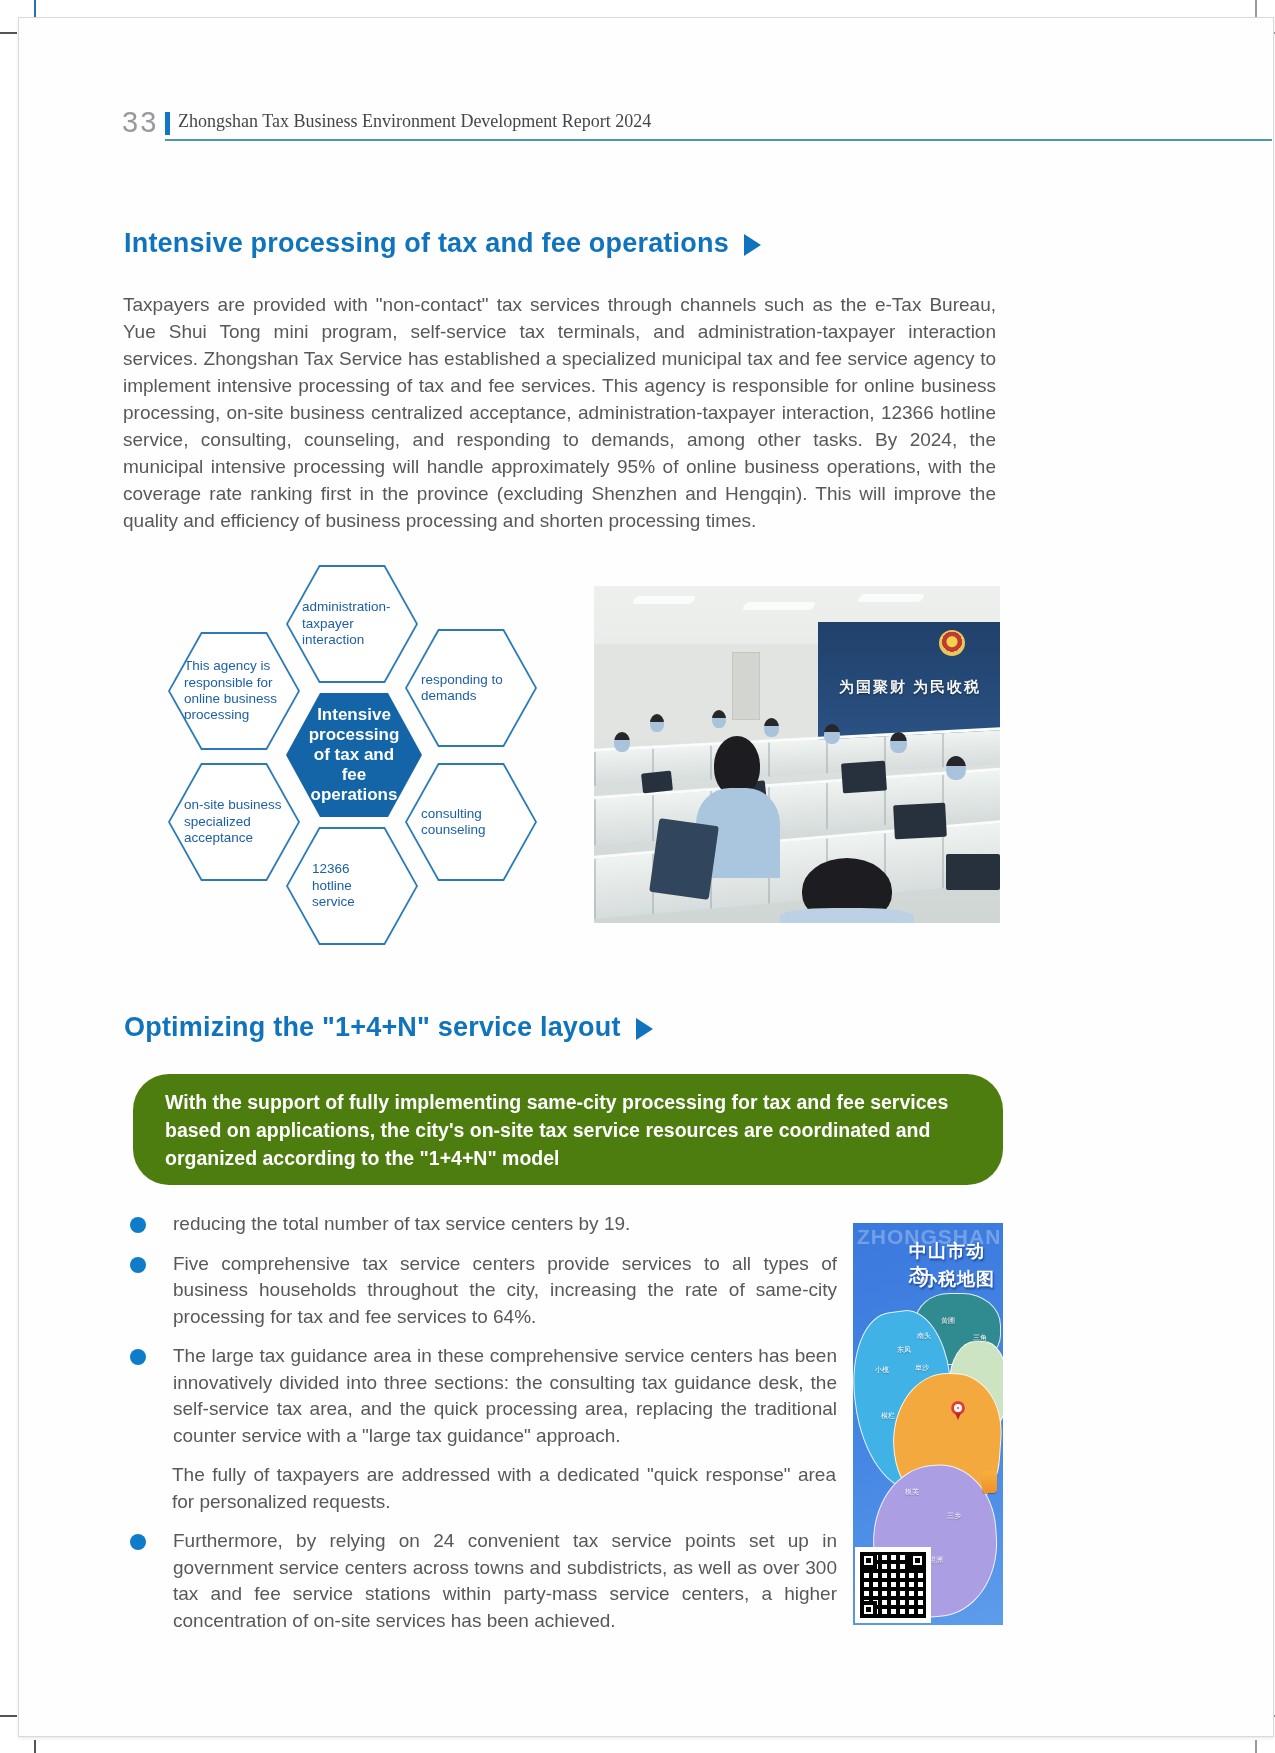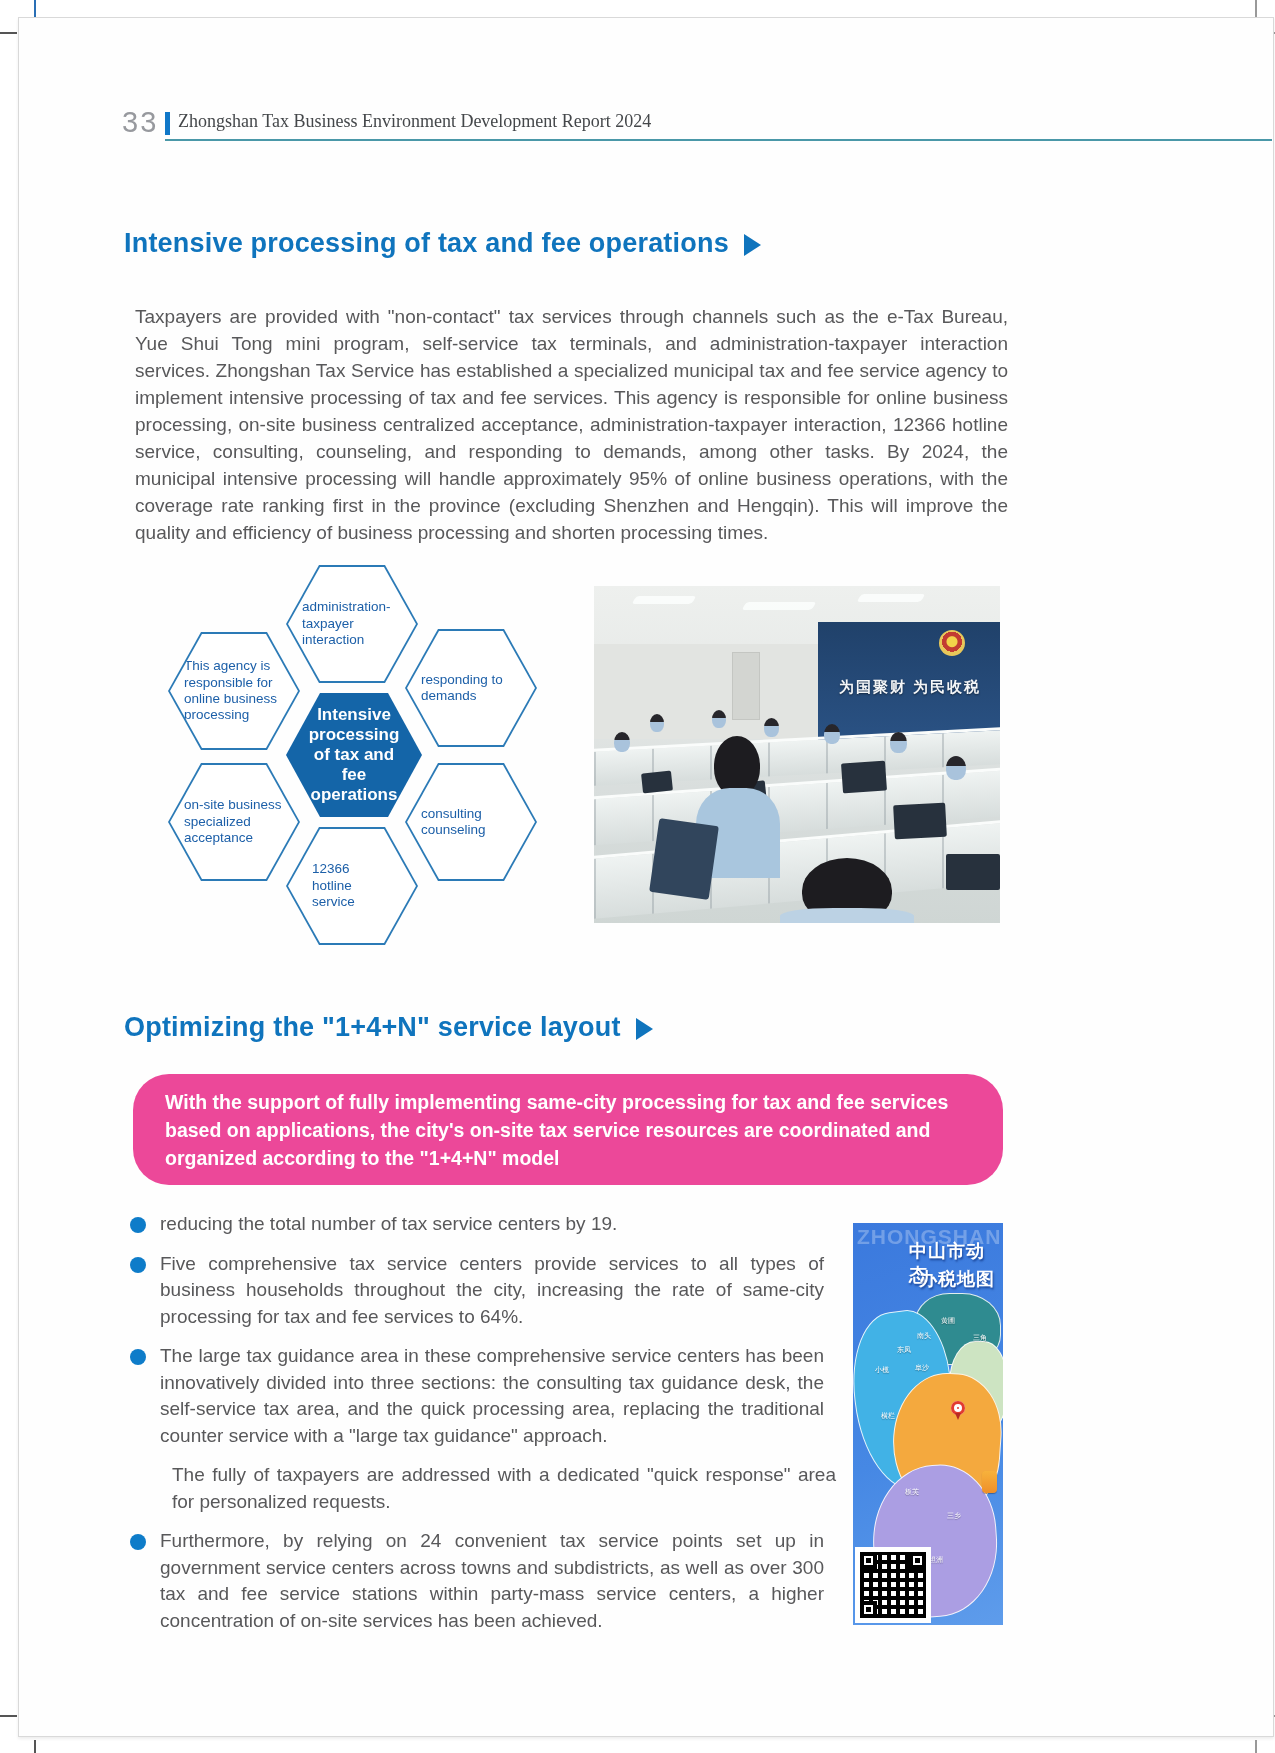--- a/index.html
+++ b/index.html
@@ -21,21 +21,21 @@
   .hline{position:absolute;left:165px;top:139px;width:1107px;height:2px;background:#4a98a8;}
 
   
   .sec-h{position:absolute;display:flex;align-items:center;gap:15px;
          font-size:27px;font-weight:bold;color:#0f74bd;letter-spacing:.2px;}
   .tri{width:0;height:0;border-left:17px solid #0f74bd;border-top:11px solid transparent;
        border-bottom:11px solid transparent;margin-top:3px;}
 
   
   .para1{position:absolute;left:123px;top:291px;width:873px;font-size:19px;line-height:27px;
-         color:#58585a;text-align:justify;margin:12px;}
+         color:#58585a;text-align:justify;margin:0;}
 
   
   .hex{position:absolute;width:132px;height:118px;}
   .hx,.hxi{clip-path:polygon(25% 0,75% 0,100% 50%,75% 100%,25% 100%,0 50%);}
   .hx{position:absolute;inset:0;background:#2b7ab6;}
   .hxi{position:absolute;inset:2px;background:#ffffff;display:flex;align-items:center;
        justify-content:center;text-align:left;color:#1c5fa8;font-size:13.5px;line-height:1.22;
        padding:0 14px;box-sizing:border-box;}
   .hex-center{position:absolute;left:286px;top:693px;width:136px;height:124px;
       clip-path:polygon(25% 0,75% 0,100% 50%,75% 100%,25% 100%,0 50%);background:#1465a8;
@@ -59,26 +59,26 @@
                  linear-gradient(#eff3f2,#d7dddc);}
   .monitor{position:absolute;background:#27313d;border-radius:2px;}
   .person{position:absolute;border-radius:50% 50% 42% 42%;
       background:linear-gradient(#27262b 42%,#a9c3dc 42%);}
   .fg-hair{position:absolute;border-radius:50% 50% 46% 46%;background:#1d1c20;}
   .fg-body{position:absolute;border-radius:40% 40% 0 0;background:#b3cbe0;}
   .fg-desk{position:absolute;background:#31455c;border-radius:3px;}
 
   
   .hl-box{position:absolute;left:133px;top:1074px;width:870px;box-sizing:border-box;
-      padding:14px 32px 13px 32px;background:#ec4899;border-radius:36px;color:#fff;
+      padding:14px 32px 13px 32px;background:#4d7c0f;border-radius:36px;color:#fff;
       font-size:19.5px;font-weight:bold;line-height:28px;}
 
   
   .bullets{position:absolute;left:130px;top:1211px;width:708px;}
-  .b-item{display:flex;gap:14px;margin-bottom:13px;}
+  .b-item{display:flex;gap:27px;margin-bottom:13px;}
   .b-dot{flex:none;width:16px;height:16px;border-radius:50%;background:#0e7cc9;margin-top:6px;}
   .b-item p,.b-note{margin:0;font-size:19px;line-height:26.5px;color:#58585a;text-align:justify;width:664px;}
   .b-note{margin:0 0 13px 42px;}
 
   
   .map{position:absolute;left:853px;top:1223px;width:150px;height:402px;overflow:hidden;
       background:linear-gradient(160deg,#3b79dd 0%,#4688e4 55%,#5e9ceb 100%);}
   .map-watermark{position:absolute;left:4px;top:2px;font-size:21px;font-weight:bold;
       color:rgba(255,255,255,.28);letter-spacing:1px;white-space:nowrap;}
   .map-title1{position:absolute;left:56px;top:16px;font-size:18px;font-weight:bold;color:#fff;

